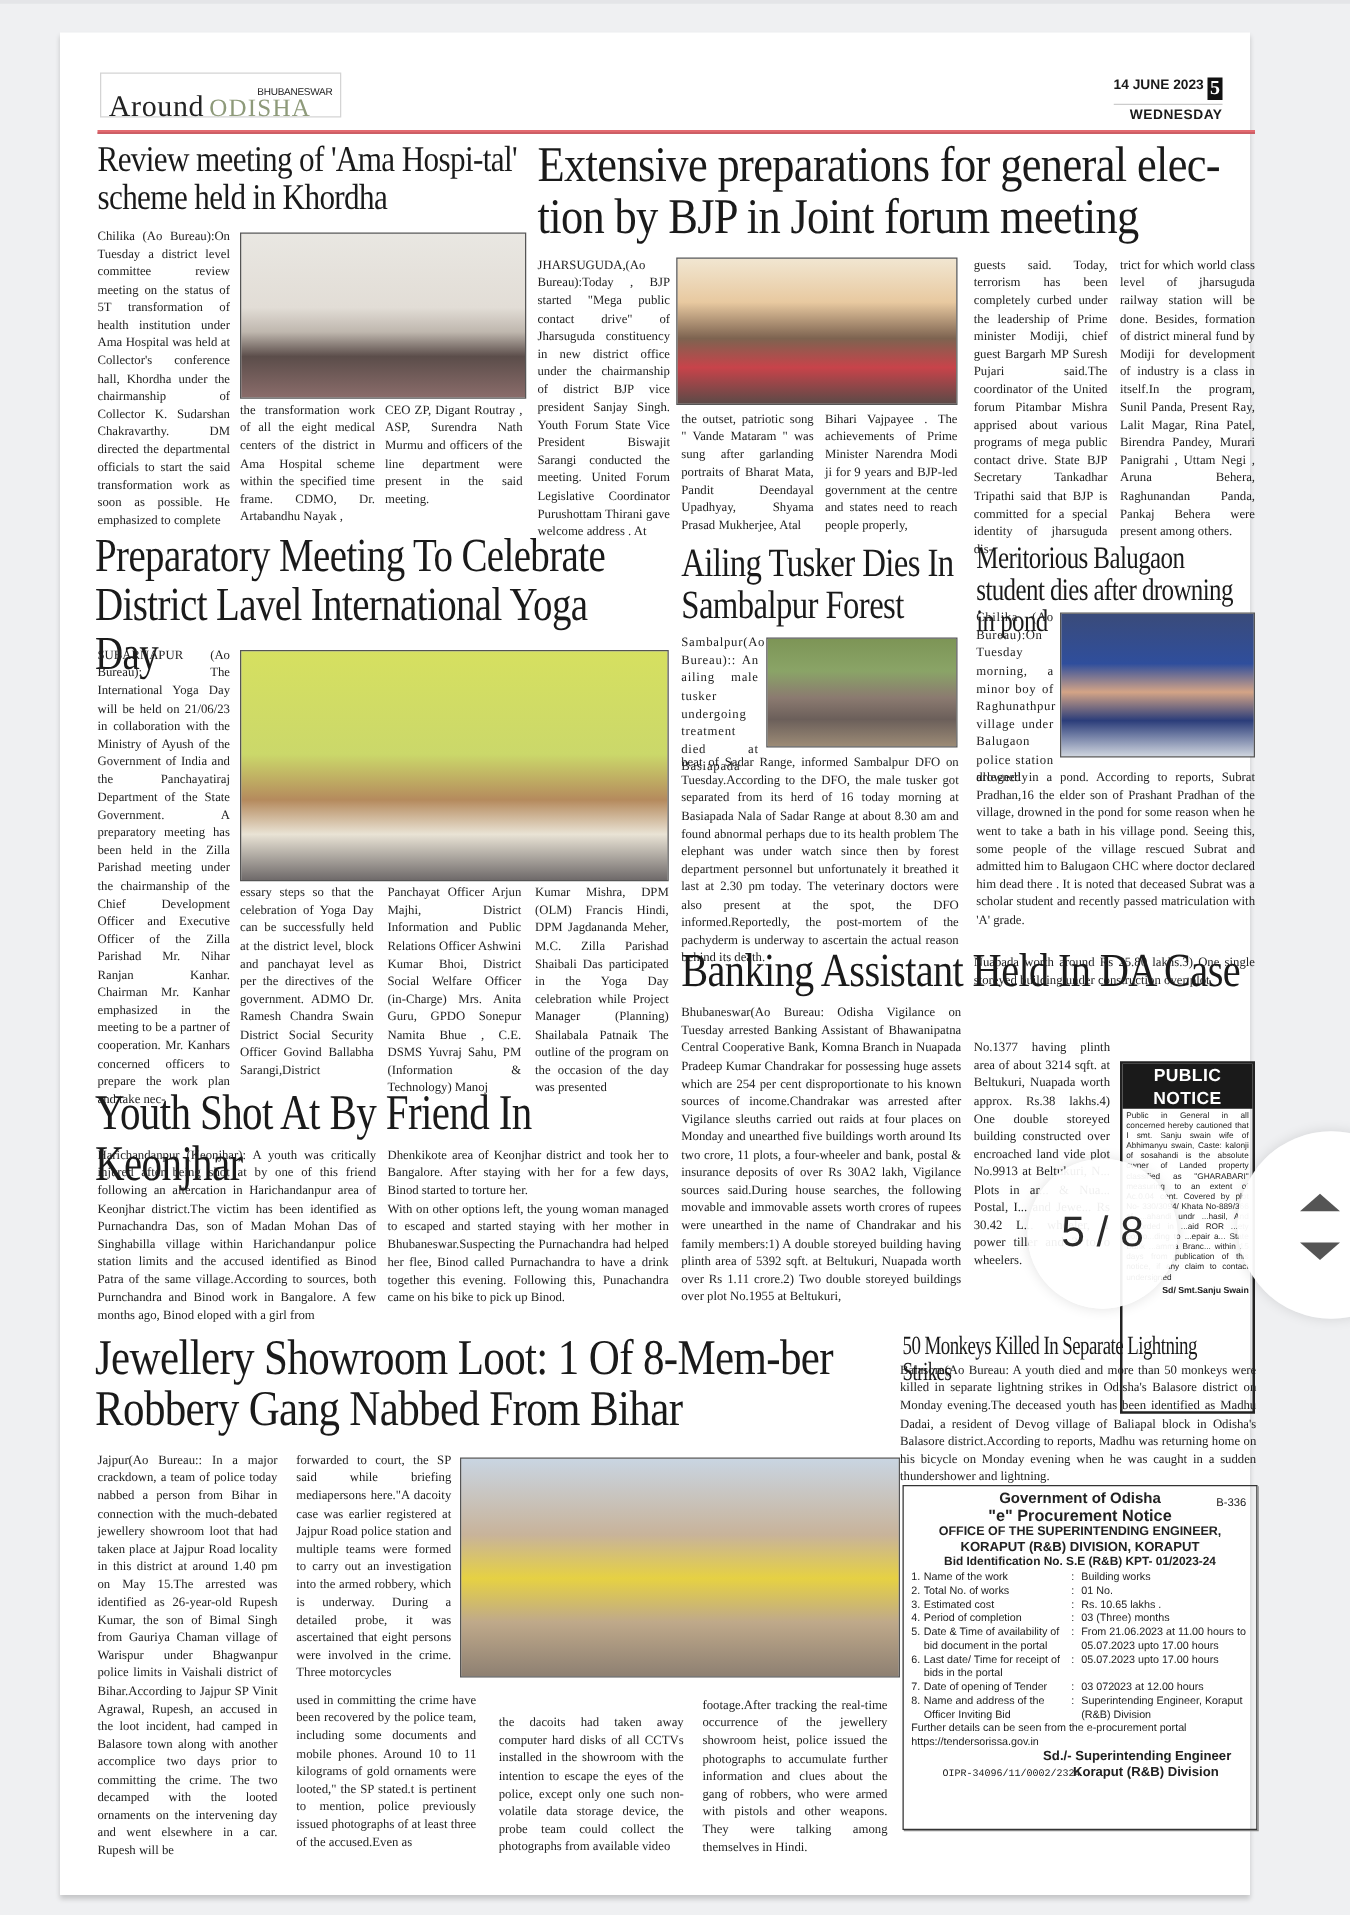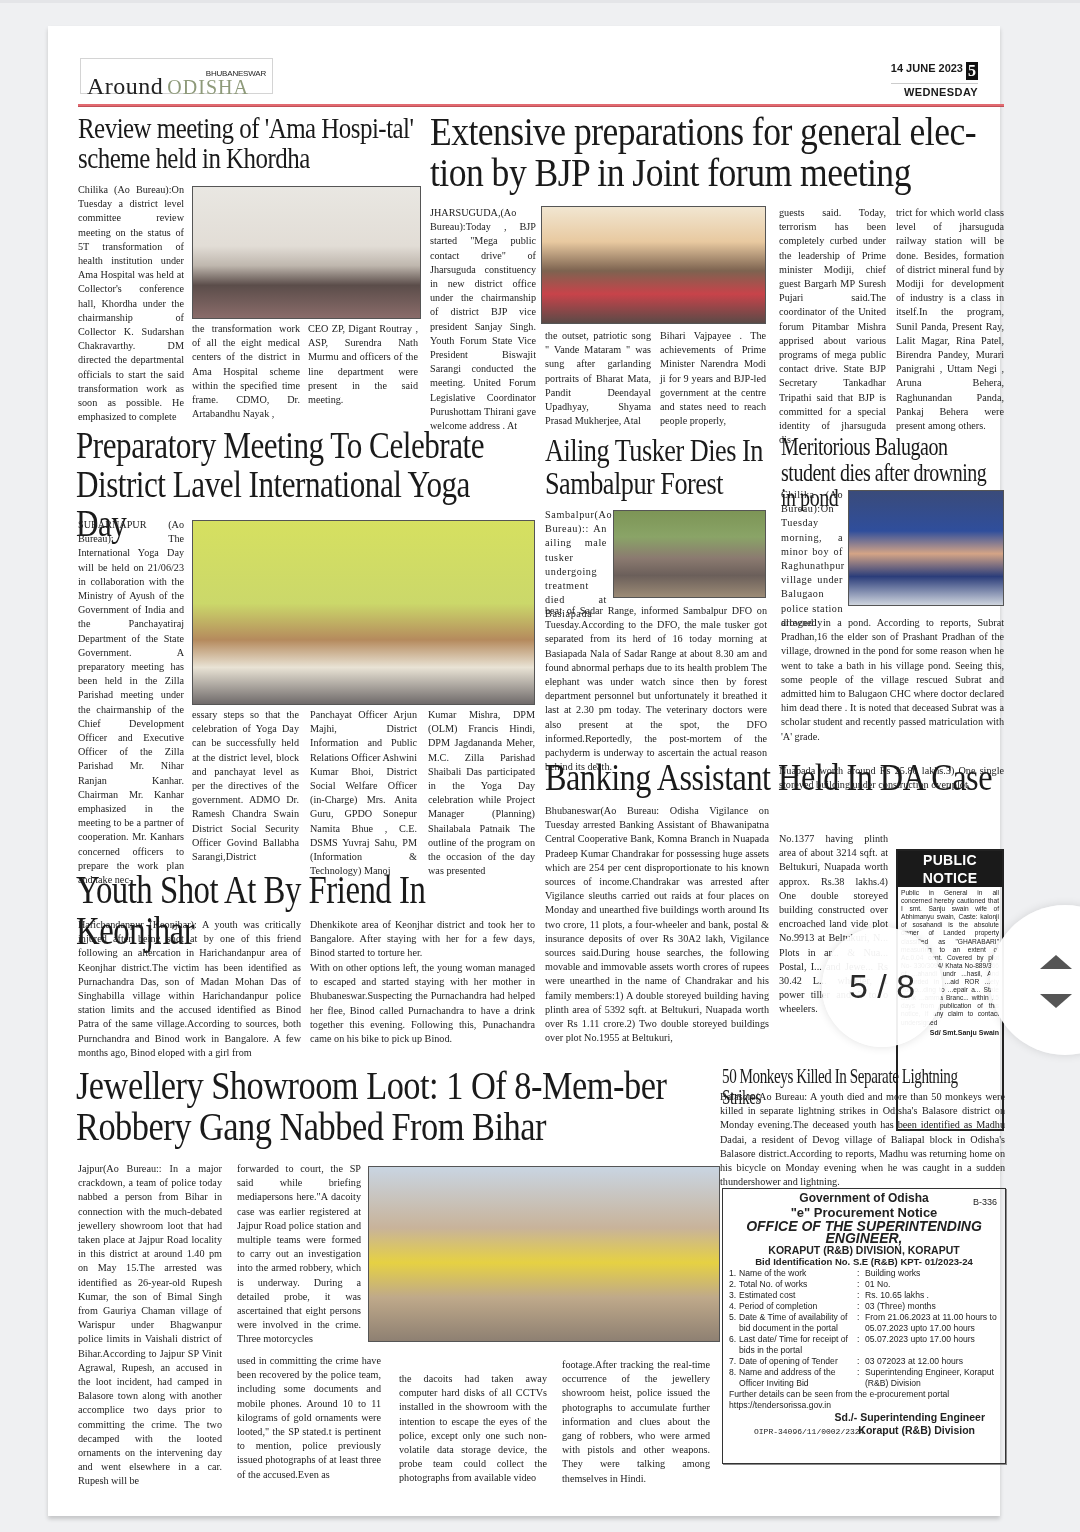--- a/index.html
+++ b/index.html
@@ -119,21 +119,21 @@
 
   <div class="abs hl" style="left:674px;top:1040px;width:360px;font-size:21px;transform:scaleX(0.72);">50 Monkeys Killed In Separate Lightning Strikes</div>
   <div class="abs col" style="left:672px;top:1064px;width:285px;">Balasore(Ao Bureau: A youth died and more than 50 monkeys were killed in separate lightning strikes in Odisha's Balasore district on Monday evening.The deceased youth has been identified as Madhu Dadai, a resident of Devog village of Baliapal block in Odisha's Balasore district.According to reports, Madhu was returning home on his bicycle on Monday evening when he was caught in a sudden thundershower and lightning.</div>
 
   <div class="abs tender" style="left:674px;top:1162px;width:284px;height:276px;">
     <div class="t-c" style="font-size:12px;line-height:13px;">Government of Odisha</div>
     <div style="position:relative;">
       <div class="t-c" style="font-size:13px;line-height:15px;">"e" Procurement Notice</div>
       <div style="position:absolute;right:2px;top:-8px;font-family:Liberation Sans, sans-serif;font-size:9px;">B-336</div>
     </div>
-    <div class="t-c" style="font-size:14px;line-height:12px;font-style:italic;">OFFICE OF THE SUPERINTENDING ENGINEER,</div>
+    <div class="t-c" style="font-size:10px;line-height:12px;">OFFICE OF THE SUPERINTENDING ENGINEER,</div>
     <div class="t-c" style="font-size:10.5px;line-height:12px;">KORAPUT (R&amp;B) DIVISION, KORAPUT</div>
     <div class="t-c" style="font-size:9.5px;line-height:12px;">Bid Identification No. S.E (R&amp;B) KPT- 01/2023-24</div>
     <div>
       <div class="t-row">
           <span class="n">1.</span>
           <span class="k">Name of the work</span>
           <span class="s">:</span>
           <span class="v">Building works</span>
         </div>
       <div class="t-row">

